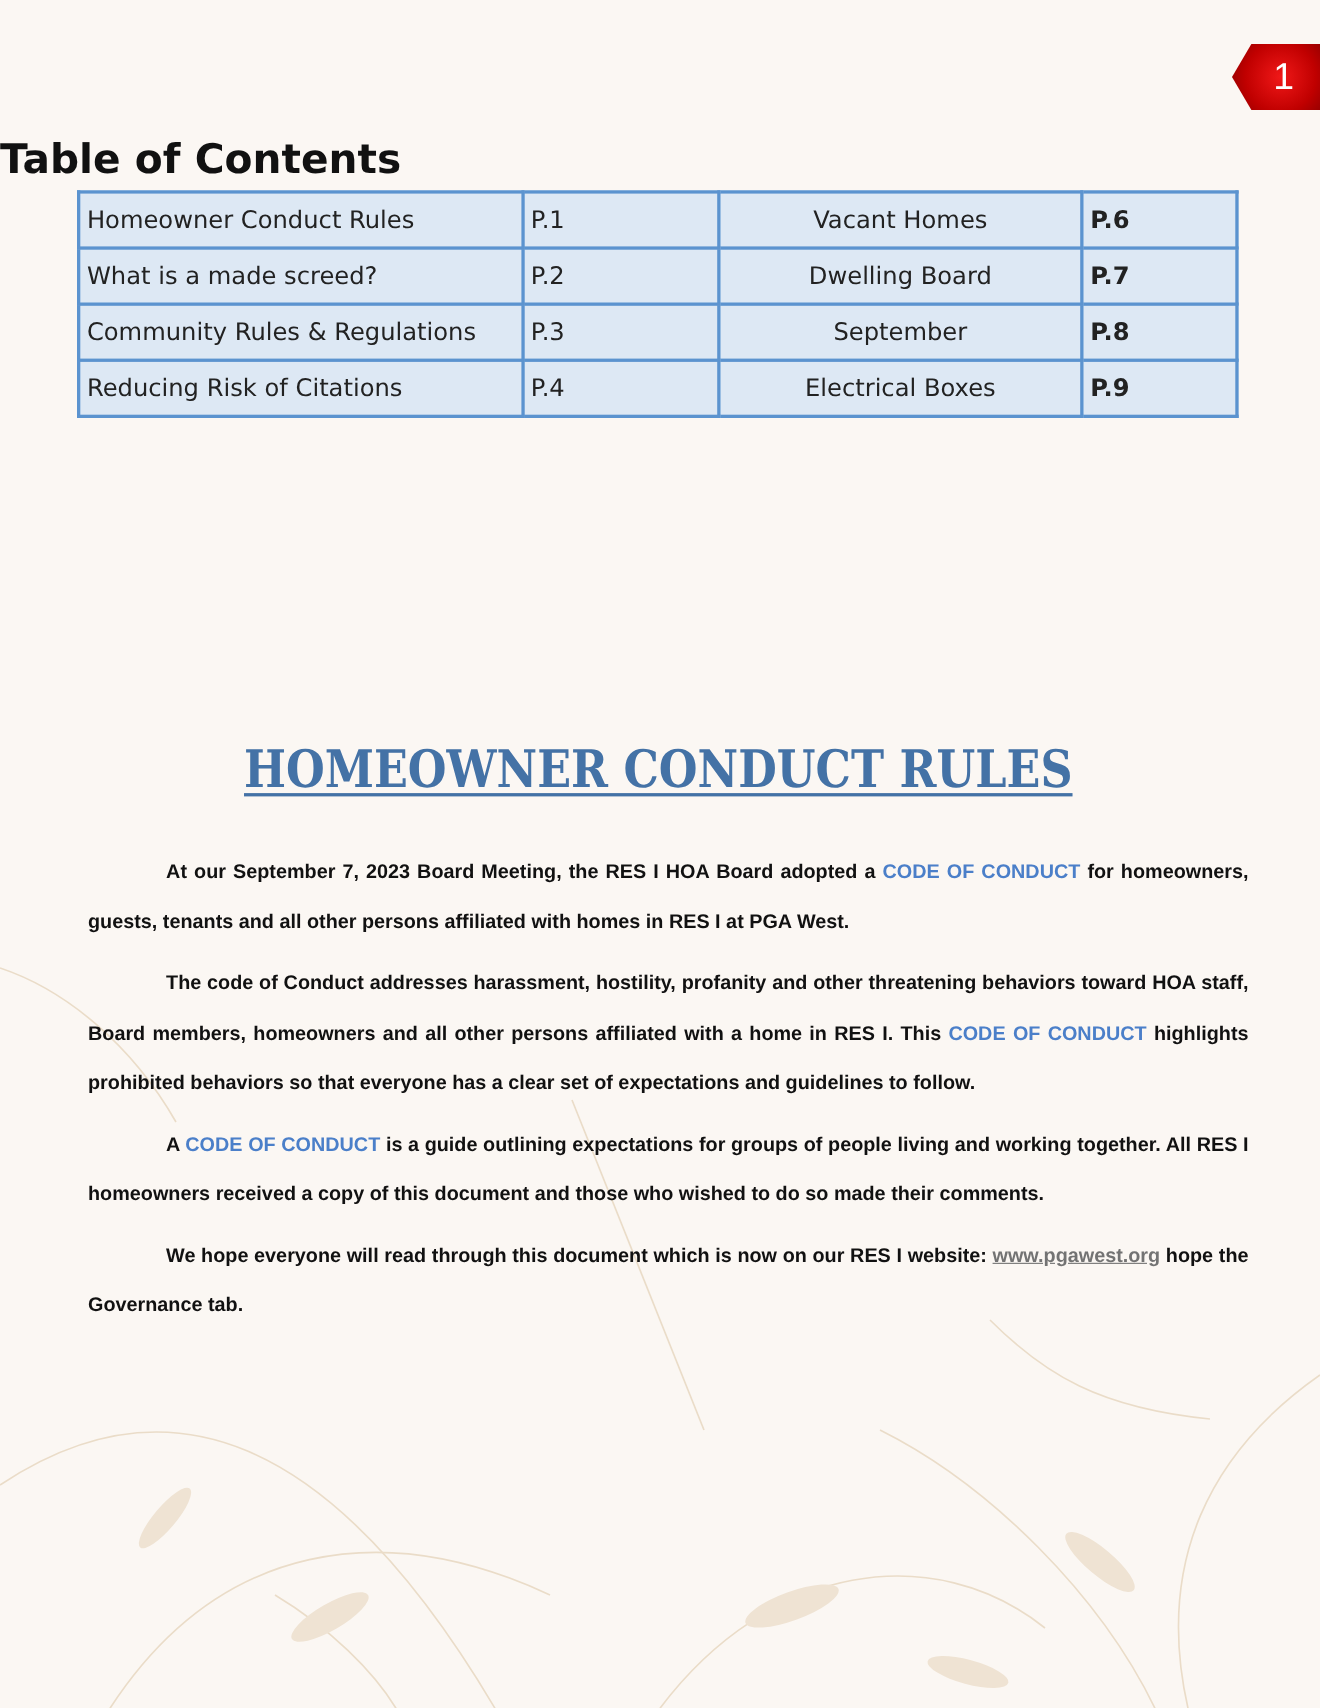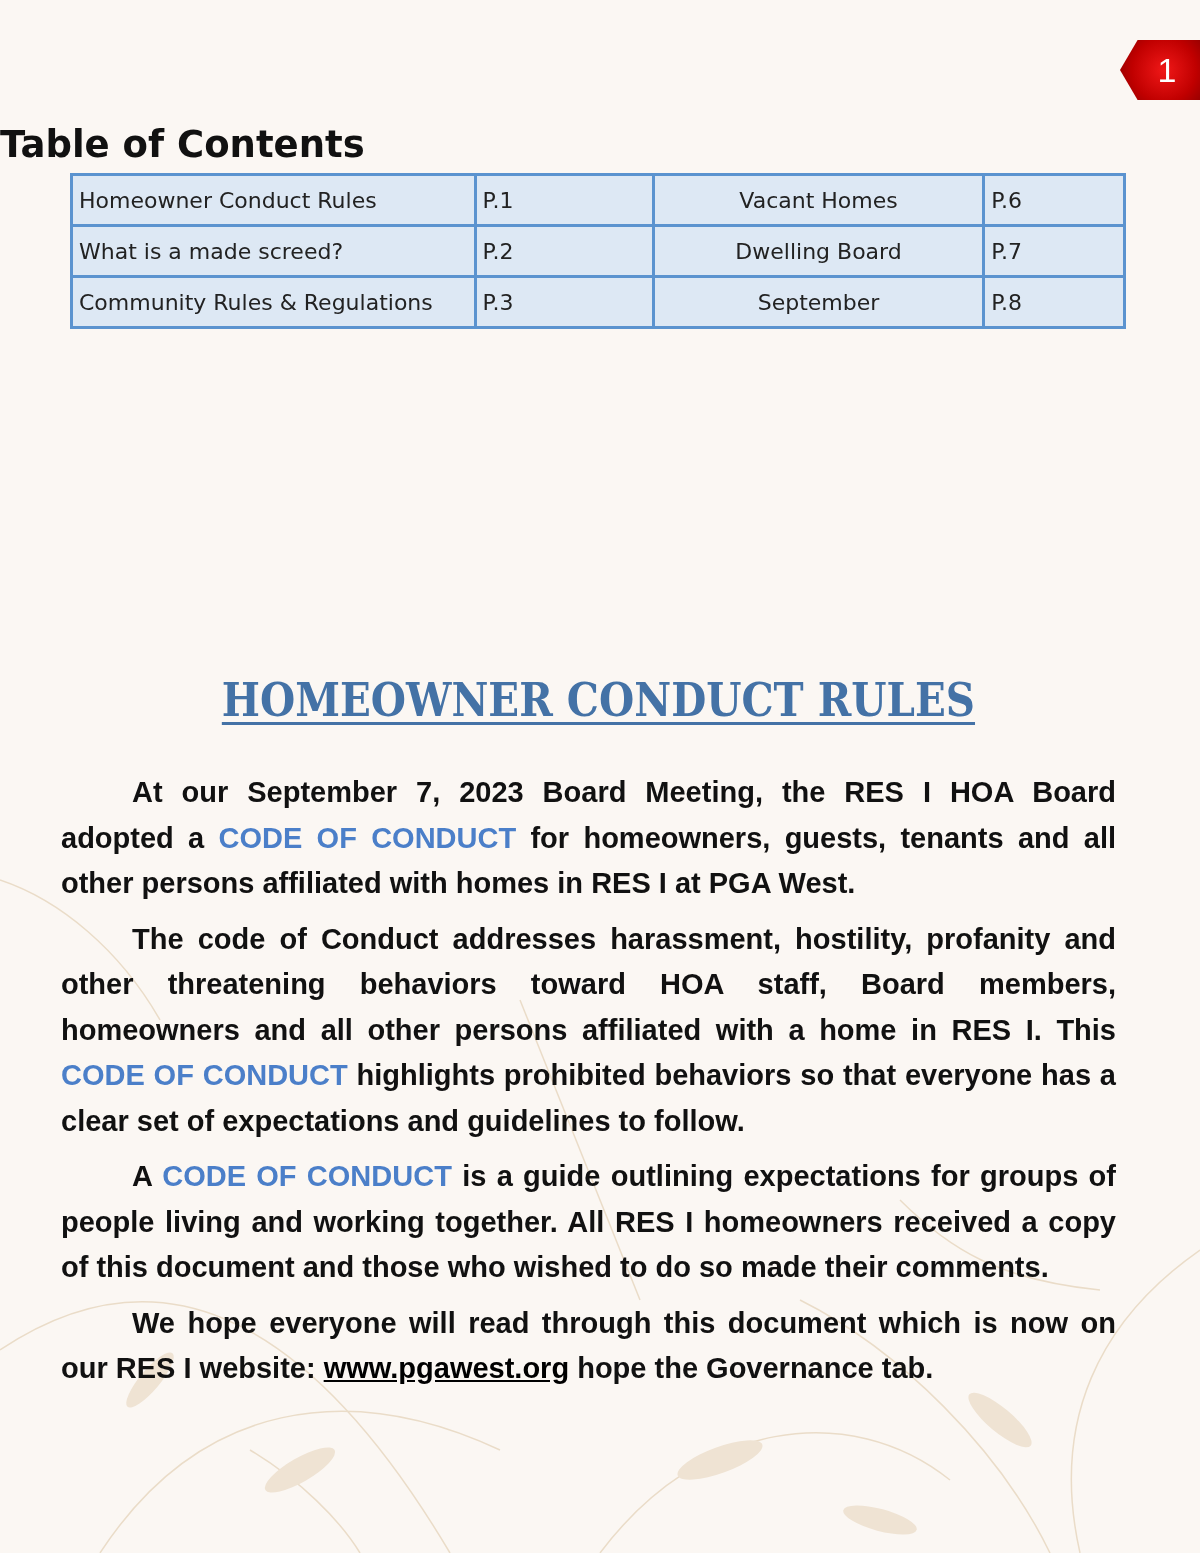--- a/index.html
+++ b/index.html
@@ -22,35 +22,35 @@
     font-family: "DejaVu Sans", sans-serif; font-weight: bold; font-size: 37px; letter-spacing: 0px;
   }
   table.toc {
     position: absolute; left: 70px; top: 173px; width: 1056px; border-collapse: collapse; z-index: 2;
     background: #dde8f4;
   }
   table.toc td {
     border: 3px solid #5b93cf; height: 48px; padding: 0 6px; font-size: 22px;
     font-family: "DejaVu Sans", sans-serif; color: #222; vertical-align: middle;
   }
-  .c1 { width: 392px; } .c2 { width: 165px; } .c3 { width: 318px; text-align: center; } .c4 { width: 127px; }
+  .c1 { width: 392px; } .c2 { width: 165px; } .c3 { width: 318px; text-align: center; } .c4 { width: 127px; font-weight: bold; }
   .section-title {
     position: absolute; top: 672px; left: 0; width: 1197px; text-align: center; z-index: 2;
     font-family: "DejaVu Serif", serif; font-weight: bold; font-size: 47px; color: #4472a6;
     transform: scaleX(0.86); transform-origin: 598px 0;
   }
   .section-title span { text-decoration: underline; text-decoration-thickness: 3px; text-underline-offset: 6px; }
   .body-text {
-    position: absolute; left: 61px; top: 770px; width: 1055px; z-index: 2;
-    font-family: "Liberation Sans", sans-serif; font-weight: bold; font-size: 29px; line-height: 45.5px;
+    position: absolute; left: 80px; top: 770px; width: 1055px; z-index: 2;
+    font-family: "Liberation Sans", sans-serif; font-weight: bold; font-size: 18px; line-height: 45.5px;
     text-align: justify; color: #111;
   }
   .body-text p { margin: 0 0 10px 0; text-indent: 71px; }
   .hl { color: #4b7fc9; }
-  .link { color: #000000; text-decoration: underline; }
+  .link { color: #737373; text-decoration: underline; }
 </style>
 </head>
 <body>
 
 <svg class="bg-leaves" viewBox="0 0 1200 1553">
   <g fill="none" stroke="#eadcc8" stroke-width="1.5">
     <path d="M0 1350 C150 1250 300 1300 450 1553"></path>
     <path d="M100 1553 C200 1400 350 1380 500 1450"></path>
     <path d="M600 1553 C700 1420 850 1400 950 1480"></path>
     <path d="M800 1300 C900 1350 1000 1450 1050 1553"></path>
@@ -88,20 +88,26 @@
         <td class="c2">P.2</td>
         <td class="c3">Dwelling Board</td>
         <td class="c4">P.7</td>
       </tr>
       <tr>
         <td class="c1">Community Rules &amp; Regulations</td>
         <td class="c2">P.3</td>
         <td class="c3">September</td>
         <td class="c4">P.8</td>
       </tr>
+      <tr>
+        <td class="c1">Reducing Risk of Citations</td>
+        <td class="c2">P.4</td>
+        <td class="c3">Electrical Boxes</td>
+        <td class="c4">P.9</td>
+      </tr>
     </tbody>
 </table>
 
 <div class="section-title">
   <span>HOMEOWNER CONDUCT RULES</span>
 </div>
 
 <div class="body-text">
   <p><span>At our September 7, 2023 Board  Meeting,  the  RES I  HOA Board adopted a </span><span class="hl">CODE OF CONDUCT</span><span> for homeowners, guests, tenants and all other persons affiliated with homes in RES I at PGA West.</span></p>
   <p><span>The code of Conduct addresses harassment, hostility, profanity and other threatening behaviors toward HOA staff, Board members, homeowners and all other persons affiliated with a home in RES I.  This </span><span class="hl">CODE OF CONDUCT</span><span> highlights prohibited behaviors so that everyone has a clear set of expectations and guidelines to follow.</span></p>

